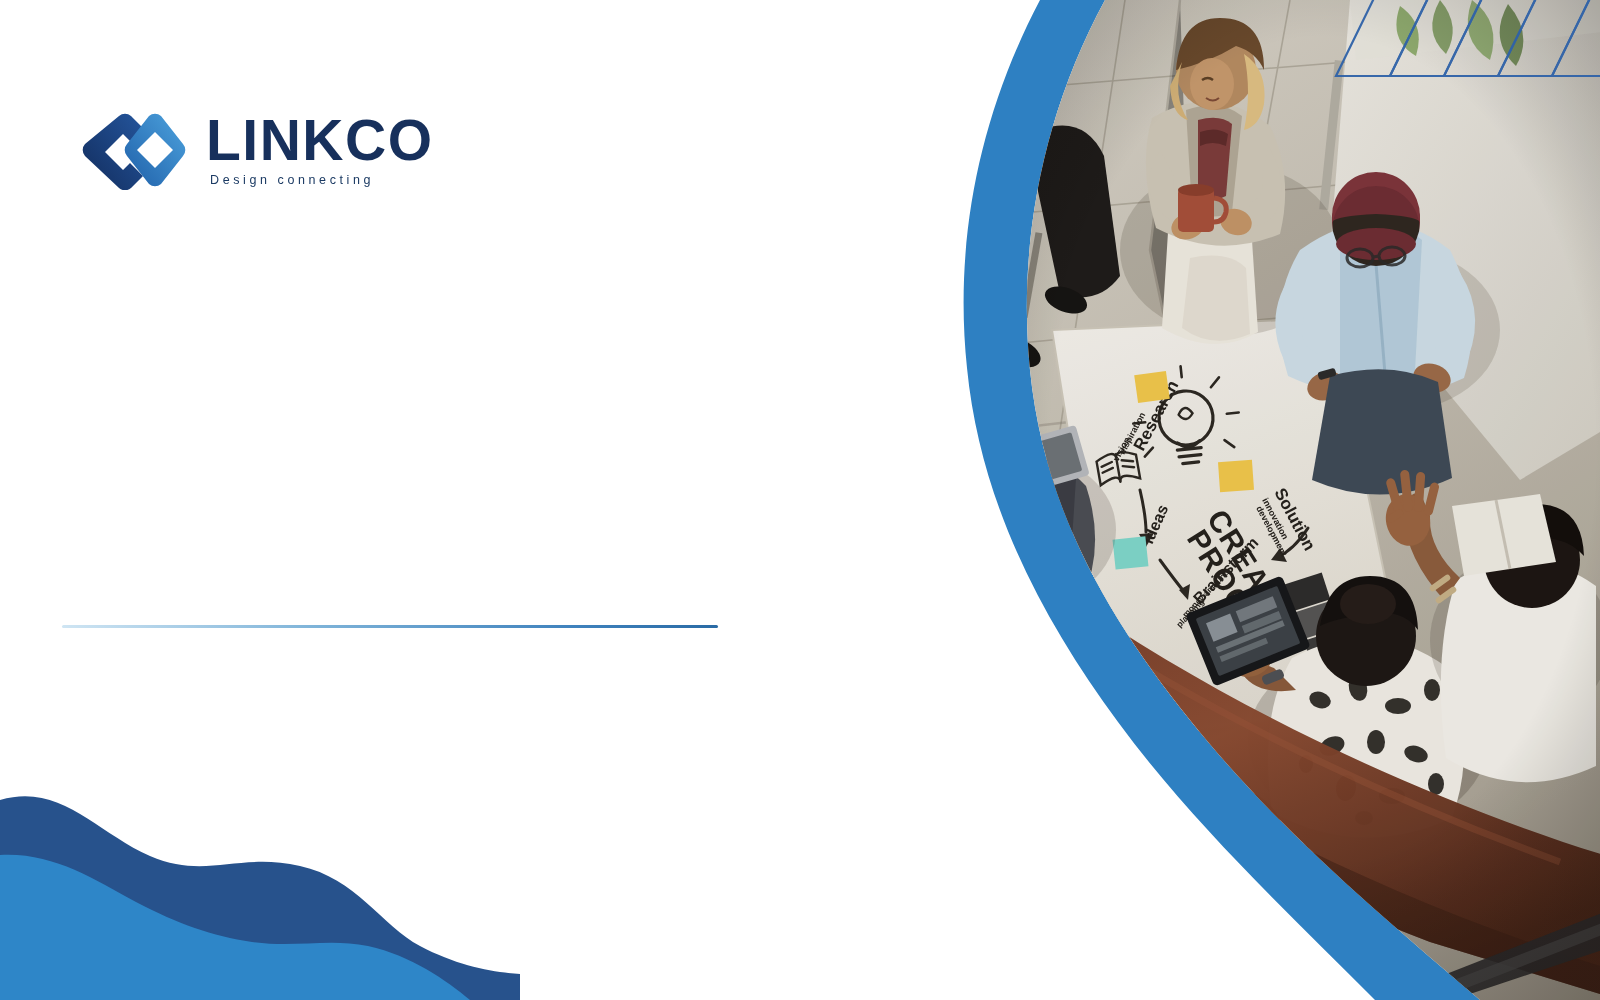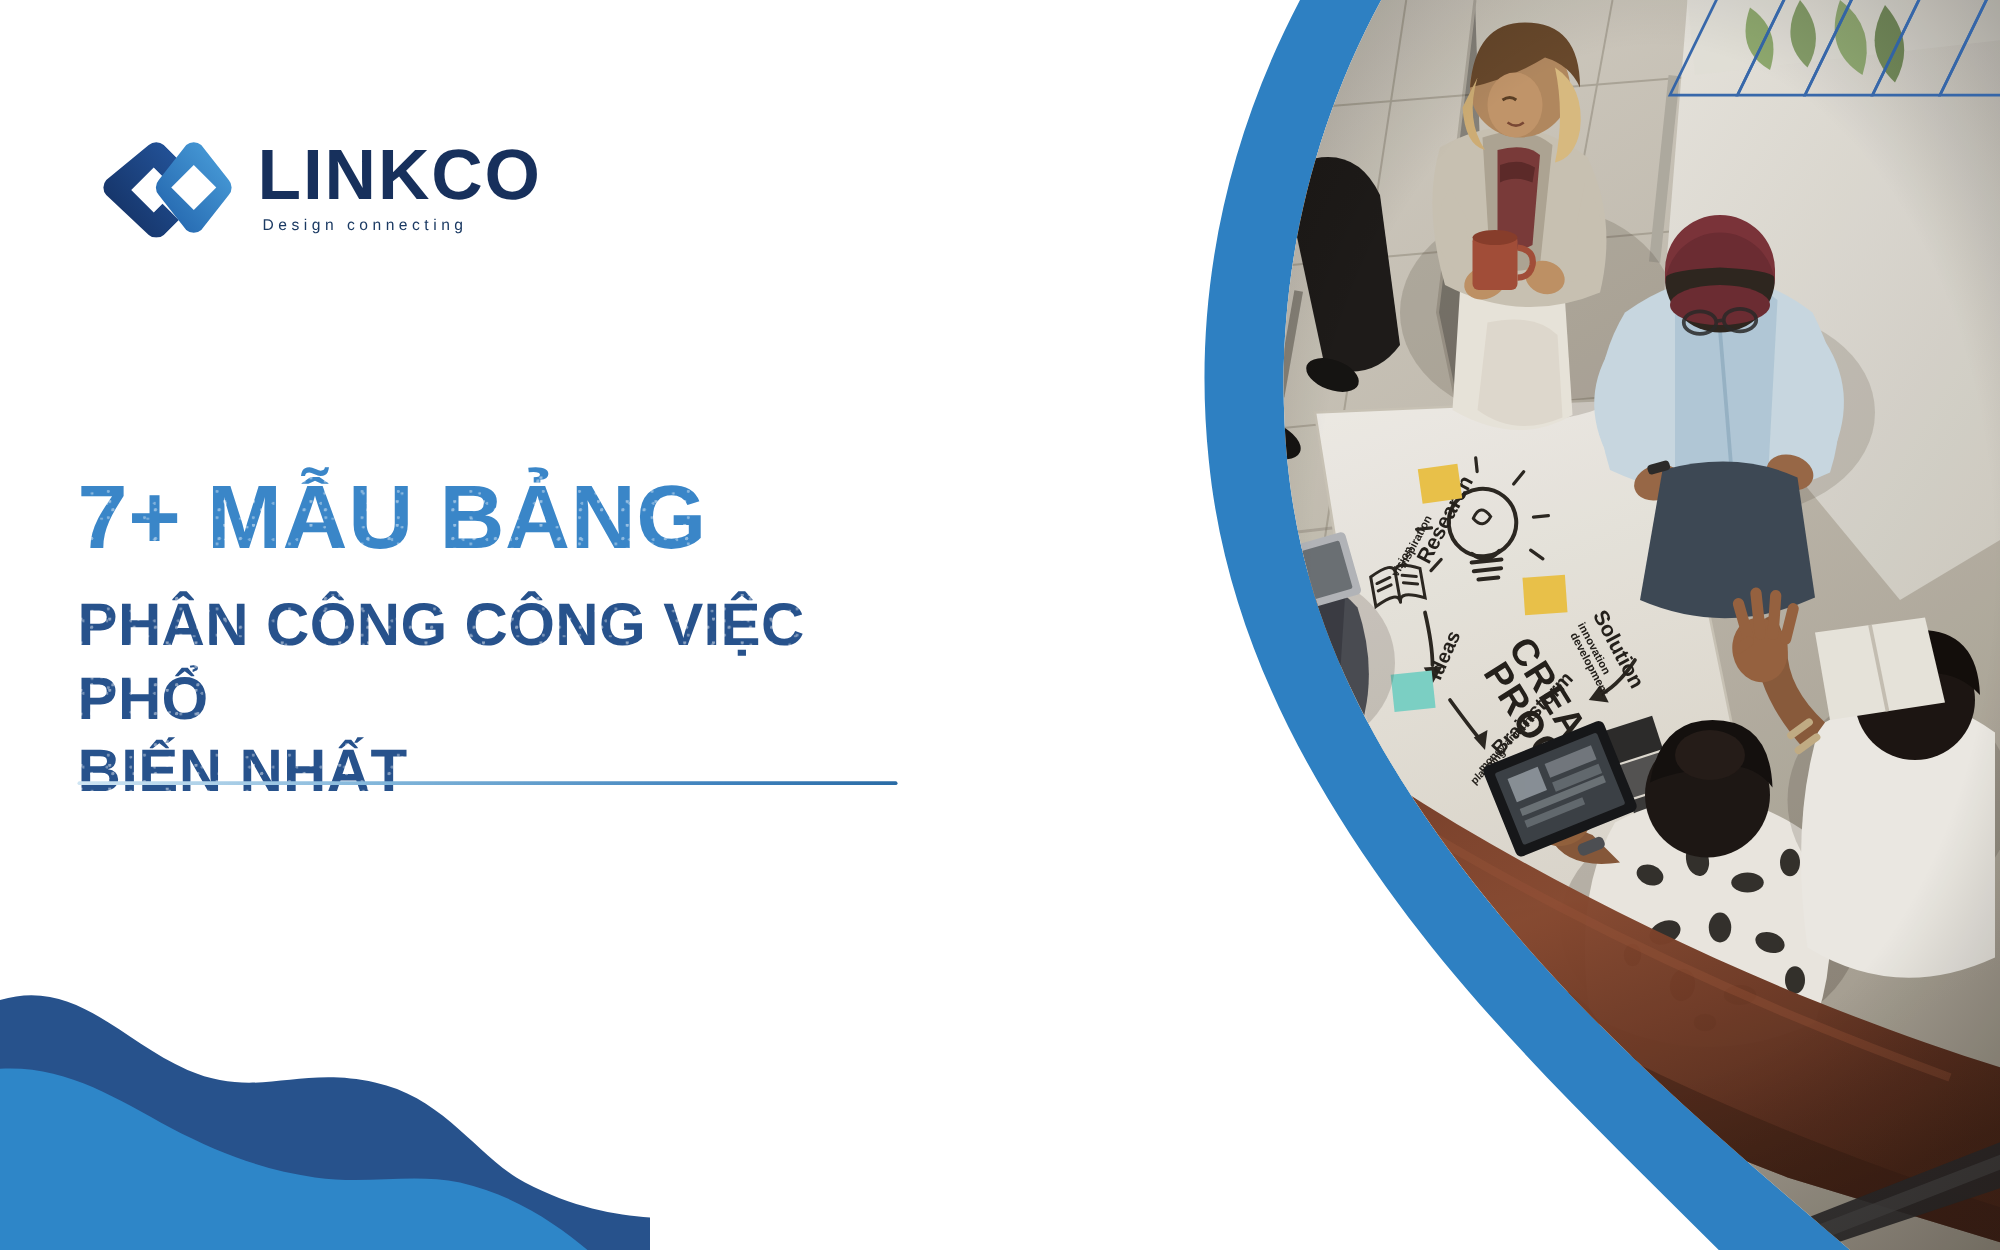--- a/index.html
+++ b/index.html
@@ -451,29 +451,20 @@
 
       <path d="M71,6 a9,9 0 0 1 12,0 l22,28 a9,9 0 0 1 0,12 L83,74 a9,9 0 0 1 -12,0 L49,46 a9,9 0 0 1 0,-12 Z
                M77,22 L59,40 77,58 95,40 Z" fill="url(#lgLight)" fill-rule="evenodd"></path>
     </svg>
     <div id="logo-words">
       <div id="logo-name">LINKCO</div>
       <div id="logo-tagline">Design connecting</div>
     </div>
   </div>
 
-  <div id="headline-block">
-    <div class="hl-big">
-      <span class="grain">7+ MẪU BẢNG</span>
-    </div>
-    <div class="hl-sub">
-      <span class="grain">PHÂN CÔNG CÔNG VIỆC PHỔ</span>
-      <span class="line2"><span class="grain">BIẾN NHẤT</span></span>
-    </div>
-  </div>
 
   <div id="divider"></div>
 
   <div id="blob-wrap">
     <svg id="blob-svg" width="520" height="240" viewBox="0 0 520 240">
 
       <path d="M0,40 C60,22 96,72 150,96 C206,120 238,92 300,106
                C356,118 382,166 420,186 C458,206 492,212 520,214
                L520,240 L0,240 Z" fill="#27528c"></path>
 

